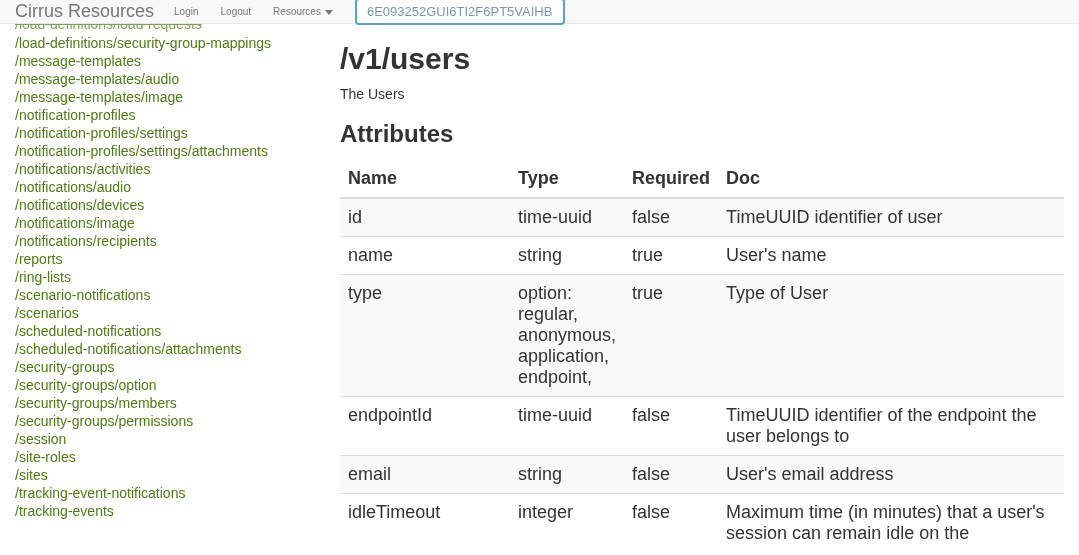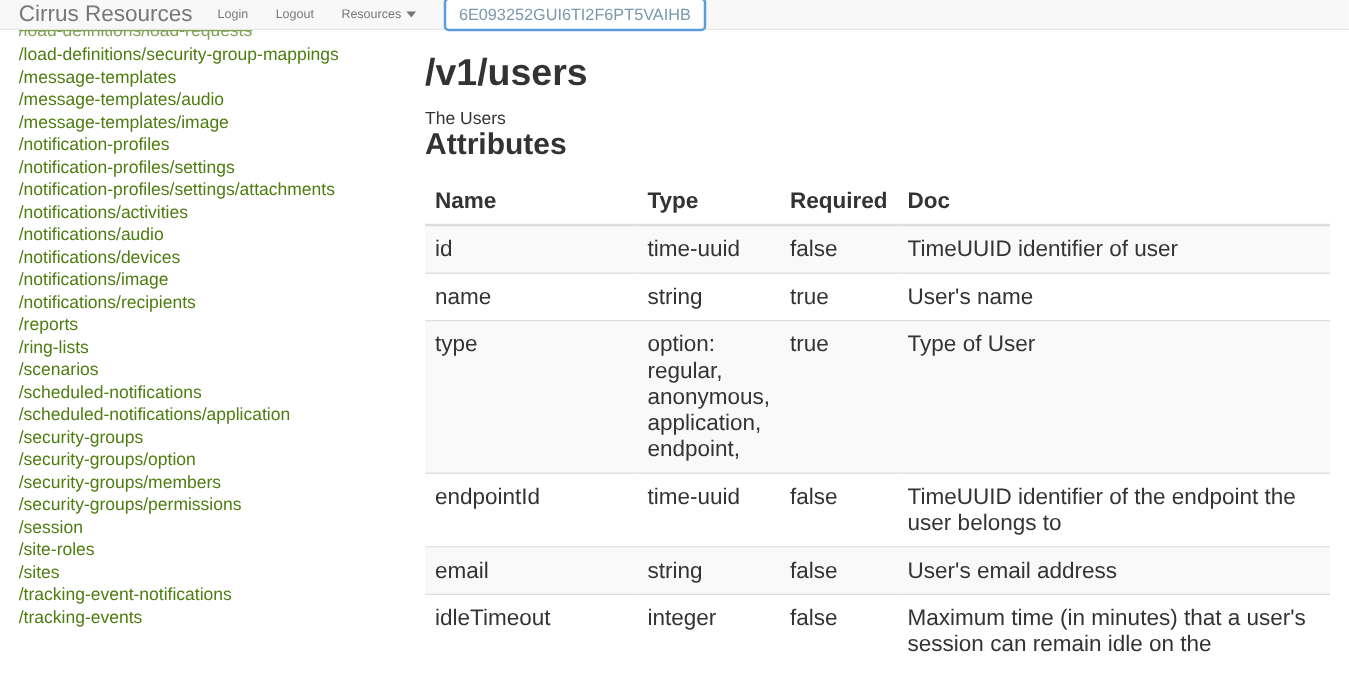--- a/index.html
+++ b/index.html
@@ -8,21 +8,21 @@
     .navbar-brand { color: #777; font-size: 18px; margin-right: 20px; font-weight: 400; }
     .nav-item { color: #777; font-size: 10px; margin-right: 22px; cursor: pointer; display: flex; align-items: center; }
     .nav-item .caret { margin-left: 4px; }
     .token-input { background: #fff; border: 2px solid #5b9dd9; border-radius: 4px; padding: 4px 10px; color: #7a98ab; font-size: 13px; width: 210px; outline: none; }
     .layout { display: flex; }
     .sidebar { width: 325px; padding: 0 0 0 15px; font-size: 14px; line-height: 18px; }
     .sidebar a { color: #4d7c0f; text-decoration: none; display: block; cursor: pointer; }
     .sidebar a.cutoff-top { text-decoration: line-through; opacity: 0.7; position: relative; overflow: hidden; height: 10px; line-height: 0; padding-top: 0; }
     .main { flex: 1; padding: 0 15px; }
     h1.path { font-size: 30px; font-weight: 700; margin-top: 18px; margin-bottom: 10px; color: #333; }
-    .desc { font-size: 14px; color: #333; }
+    .desc { font-size: 14px; color: #333; margin-bottom: 18px; }
     h2.section { font-size: 24px; font-weight: 700; margin-bottom: 12px; color: #333; }
     table { width: 100%; border-collapse: collapse; font-size: 18px; }
     thead th { text-align: left; font-weight: 700; color: #333; border-bottom: 2px solid #ddd; padding: 8px; }
     tbody td { border-top: 1px solid #ddd; padding: 8px; vertical-align: top; color: #333; }
     tbody tr:nth-child(odd) td { background: #f9f9f9; }
     .col-name { width: 170px; }
     .col-type { width: 90px; }
     .col-req { width: 75px; }
   </style>
 </head>
@@ -53,23 +53,24 @@
       <a>/notification-profiles</a>
       <a>/notification-profiles/settings</a>
       <a>/notification-profiles/settings/attachments</a>
       <a>/notifications/activities</a>
       <a>/notifications/audio</a>
       <a>/notifications/devices</a>
       <a>/notifications/image</a>
       <a>/notifications/recipients</a>
       <a>/reports</a>
       <a>/ring-lists</a>
+      <a>/scenario-notifications</a>
       <a>/scenarios</a>
       <a>/scheduled-notifications</a>
-      <a>/scheduled-notifications/application</a>
+      <a>/scheduled-notifications/attachments</a>
       <a>/security-groups</a>
       <a>/security-groups/option</a>
       <a>/security-groups/members</a>
       <a>/security-groups/permissions</a>
       <a>/session</a>
       <a>/site-roles</a>
       <a>/sites</a>
       <a>/tracking-event-notifications</a>
       <a>/tracking-events</a>
     </div>

